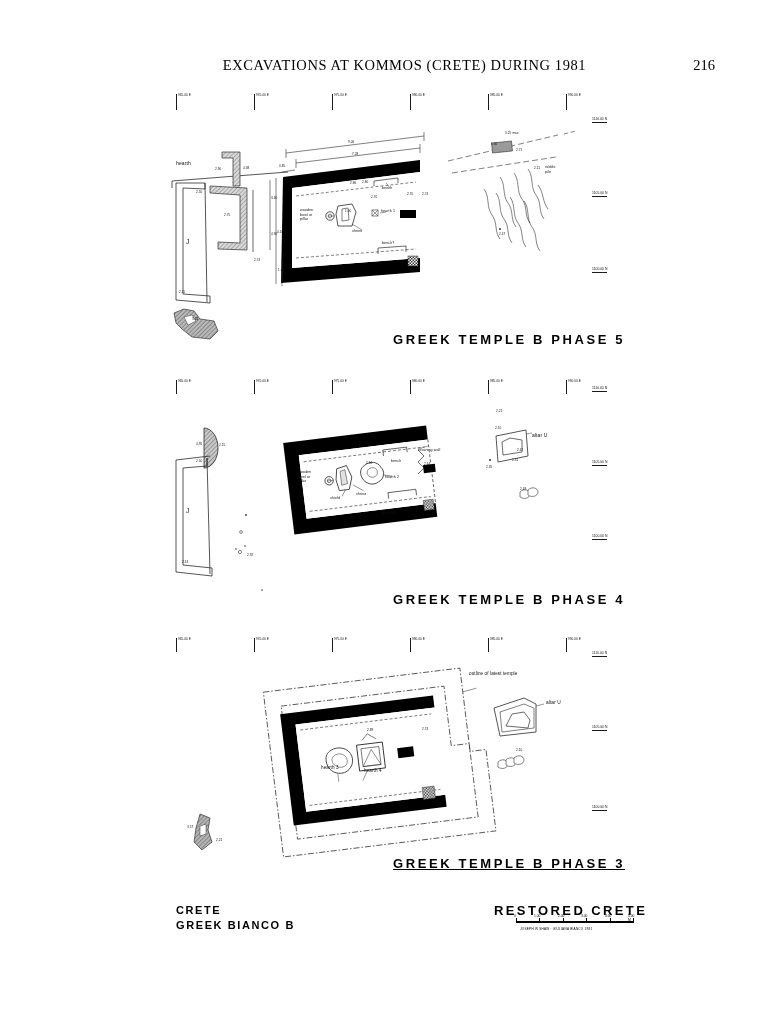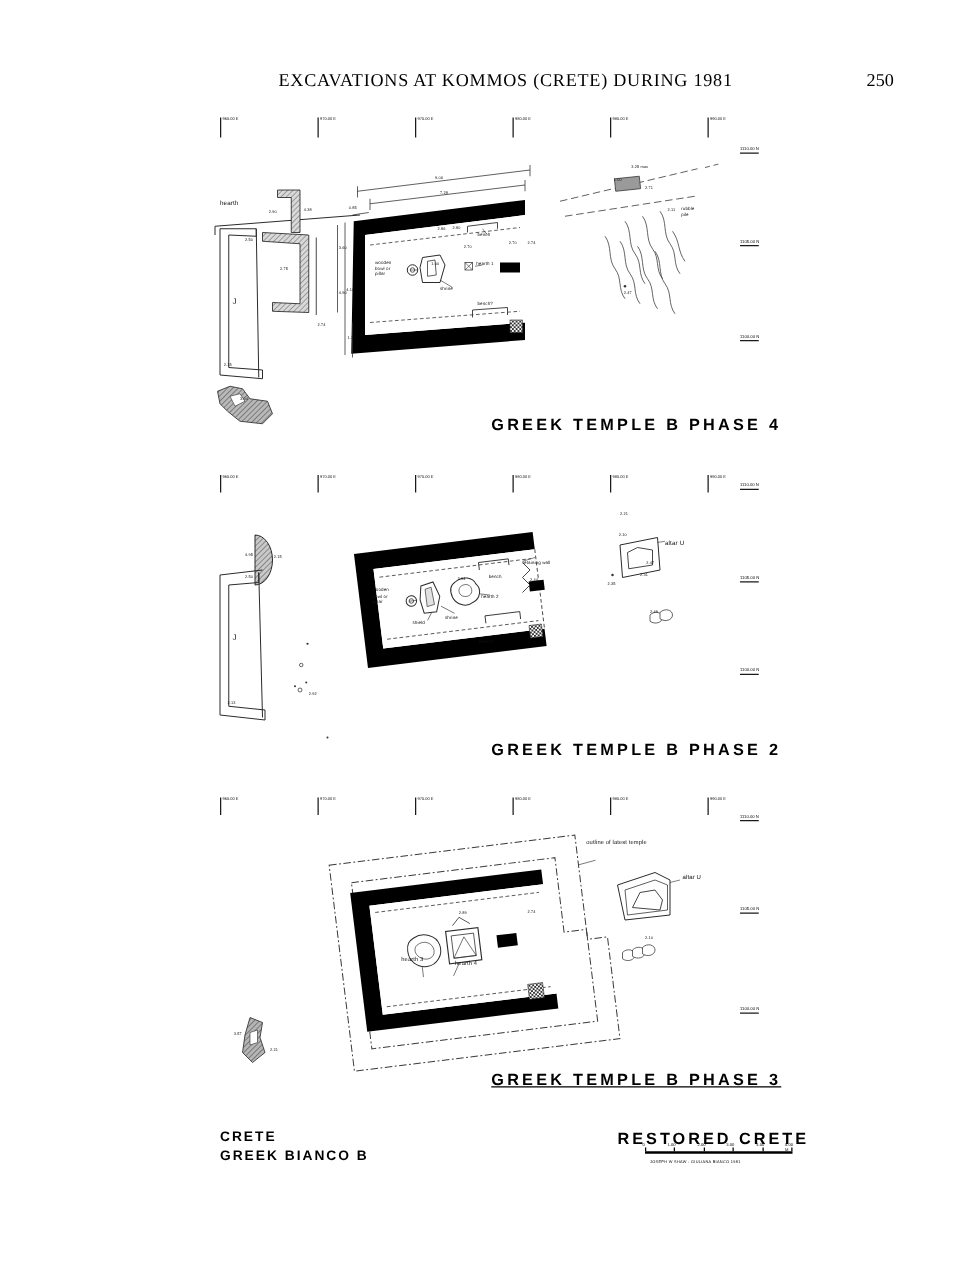--- a/index.html
+++ b/index.html
@@ -44,21 +44,21 @@
   .scaletick{position:absolute;width:.8px;height:3.4px;background:#000;}
   .scalenum{position:absolute;font-family:"Liberation Sans",sans-serif;font-size:3.3px;}
   .credit{position:absolute;font-family:"Liberation Sans",sans-serif;font-size:3.1px;letter-spacing:.25px;}
 </style>
 </head>
 <body>
 
 <div class="page">
 
   <div class="runhead">EXCAVATIONS AT KOMMOS (CRETE) DURING 1981</div>
-  <div class="folio">250</div>
+  <div class="folio">216</div>
 
   <div class="plan" style="left:0;top:0;width:777px;height:360px;">
 
     <div>
       <div class="tick" style="left:176px;top:94px;height:16px;"></div>
       <div class="gridlbl" style="left:178px;top:93px;">965.00 E</div>
       <div class="tick" style="left:254px;top:94px;height:16px;"></div>
       <div class="gridlbl" style="left:256px;top:93px;">970.00 E</div>
       <div class="tick" style="left:332px;top:94px;height:16px;"></div>
       <div class="gridlbl" style="left:334px;top:93px;">975.00 E</div>
@@ -210,21 +210,21 @@
 
       <circle cx="60" cy="114" r="1" fill="#333"></circle>
     </svg>
     <div class="lbl sm" style="left:545px;top:165px;line-height:5px;">rubble<br>pile</div>
     <div class="lbl tiny" style="left:505px;top:131px;">3.25 max</div>
     <div class="lbl tiny" style="left:491px;top:142px;">1.00</div>
     <div class="lbl tiny" style="left:516px;top:148px;">2.71</div>
     <div class="lbl tiny" style="left:534px;top:166px;">2.11</div>
     <div class="lbl tiny" style="left:499px;top:232px;">2.47</div>
 
-    <div class="phasetitle" style="left:393px;top:332px;">GREEK  TEMPLE  B     PHASE  4</div>
+    <div class="phasetitle" style="left:393px;top:332px;">GREEK  TEMPLE  B     PHASE  5</div>
   </div>
 
   <div class="plan" style="left:0;top:0;width:777px;height:620px;">
 
     <div>
       <div class="tick" style="left:176px;top:380px;height:14px;"></div>
       <div class="gridlbl" style="left:178px;top:379px;">965.00 E</div>
       <div class="tick" style="left:254px;top:380px;height:14px;"></div>
       <div class="gridlbl" style="left:256px;top:379px;">970.00 E</div>
       <div class="tick" style="left:332px;top:380px;height:14px;"></div>
@@ -331,21 +331,21 @@
       <circle cx="20" cy="60" r="1" fill="#333"></circle>
     </svg>
     <div class="lbl sm" style="left:532px;top:432px;font-size:5px;">altar U</div>
     <div class="lbl tiny" style="left:496px;top:409px;">2.21</div>
     <div class="lbl tiny" style="left:495px;top:426px;">2.10</div>
     <div class="lbl tiny" style="left:517px;top:448px;">2.47</div>
     <div class="lbl tiny" style="left:512px;top:458px;">2.31</div>
     <div class="lbl tiny" style="left:486px;top:465px;">2.35</div>
     <div class="lbl tiny" style="left:520px;top:487px;">2.49</div>
 
-    <div class="phasetitle" style="left:393px;top:592px;">GREEK  TEMPLE  B     PHASE  2</div>
+    <div class="phasetitle" style="left:393px;top:592px;">GREEK  TEMPLE  B     PHASE  4</div>
   </div>
 
   <div class="plan" style="left:0;top:0;width:777px;height:900px;">
 
     <div>
       <div class="tick" style="left:176px;top:638px;height:14px;"></div>
       <div class="gridlbl" style="left:178px;top:637px;">965.00 E</div>
       <div class="tick" style="left:254px;top:638px;height:14px;"></div>
       <div class="gridlbl" style="left:256px;top:637px;">970.00 E</div>
       <div class="tick" style="left:332px;top:638px;height:14px;"></div>

